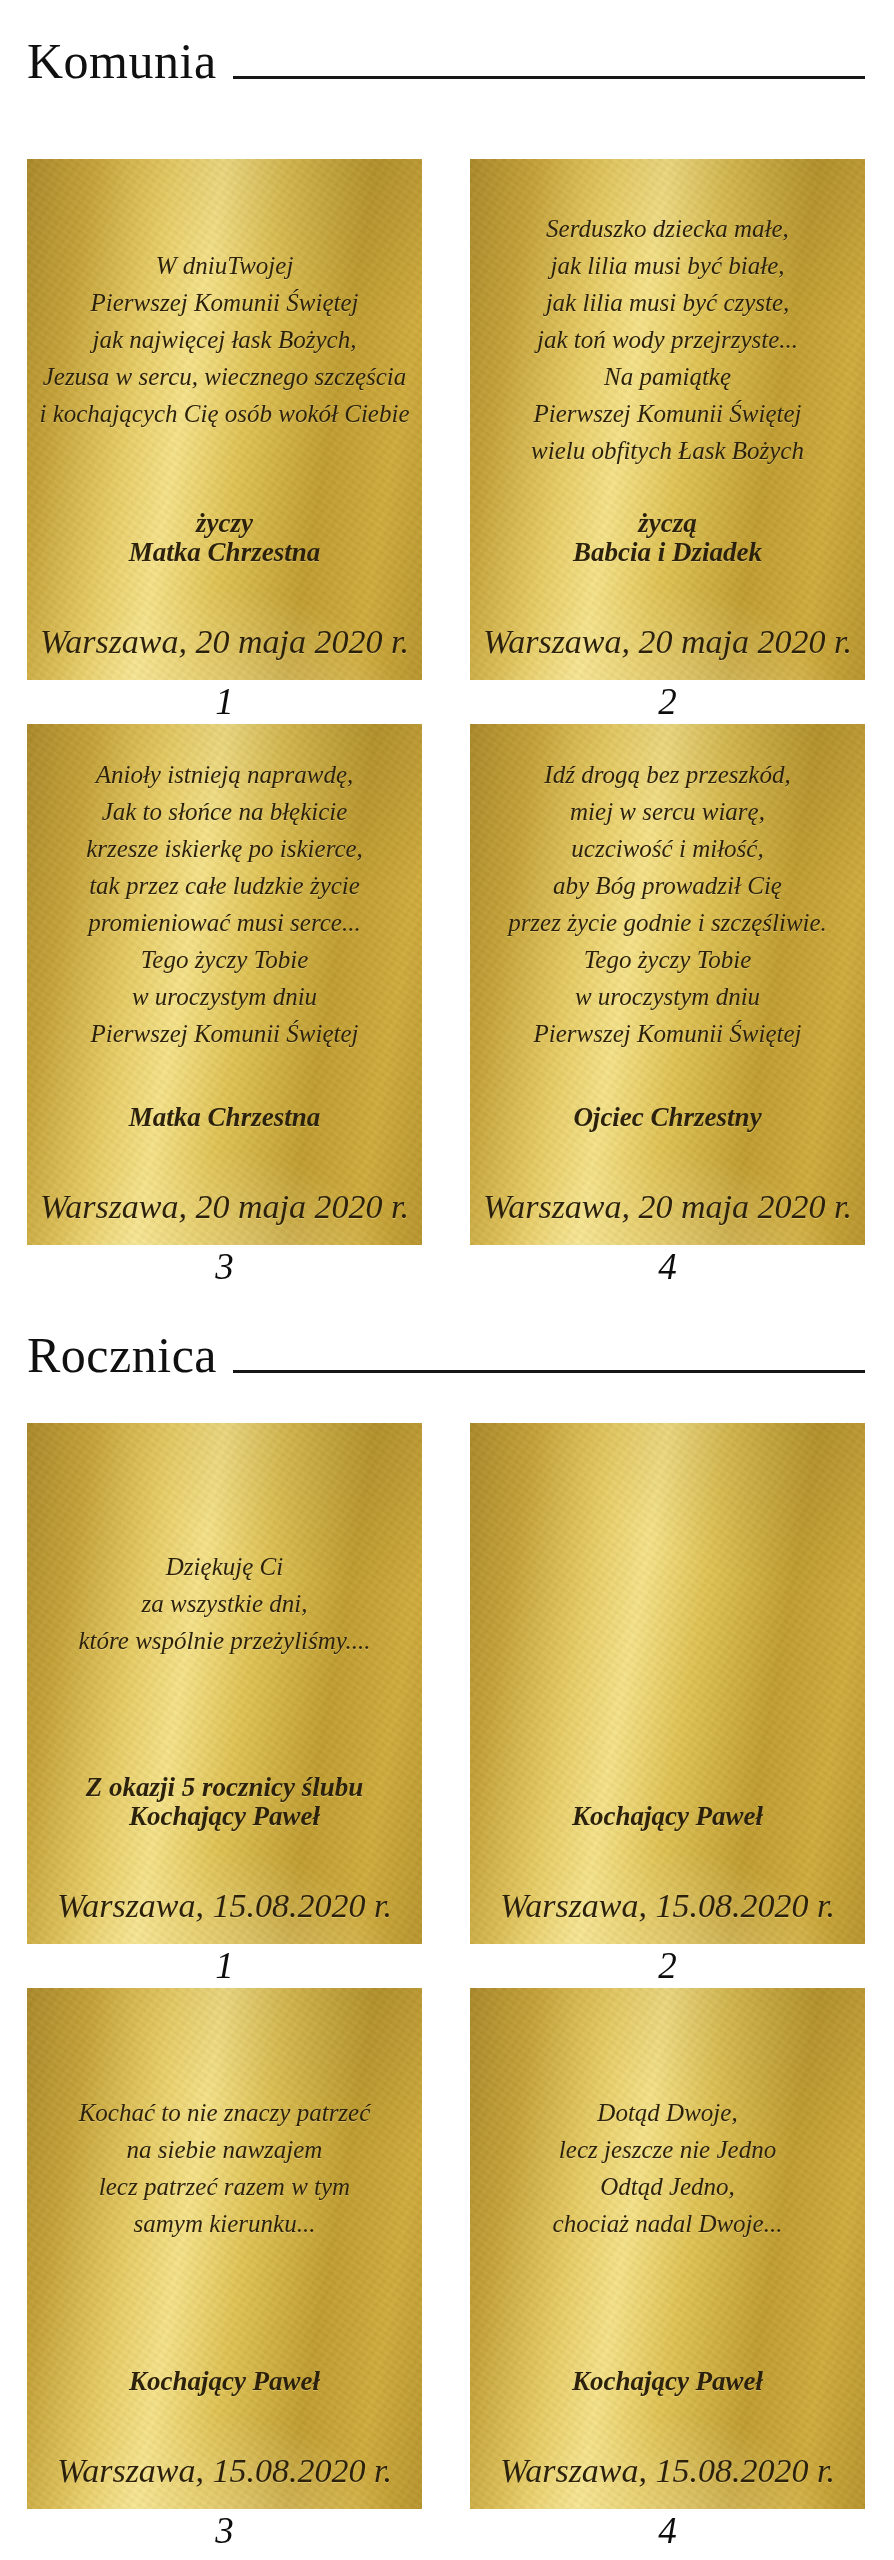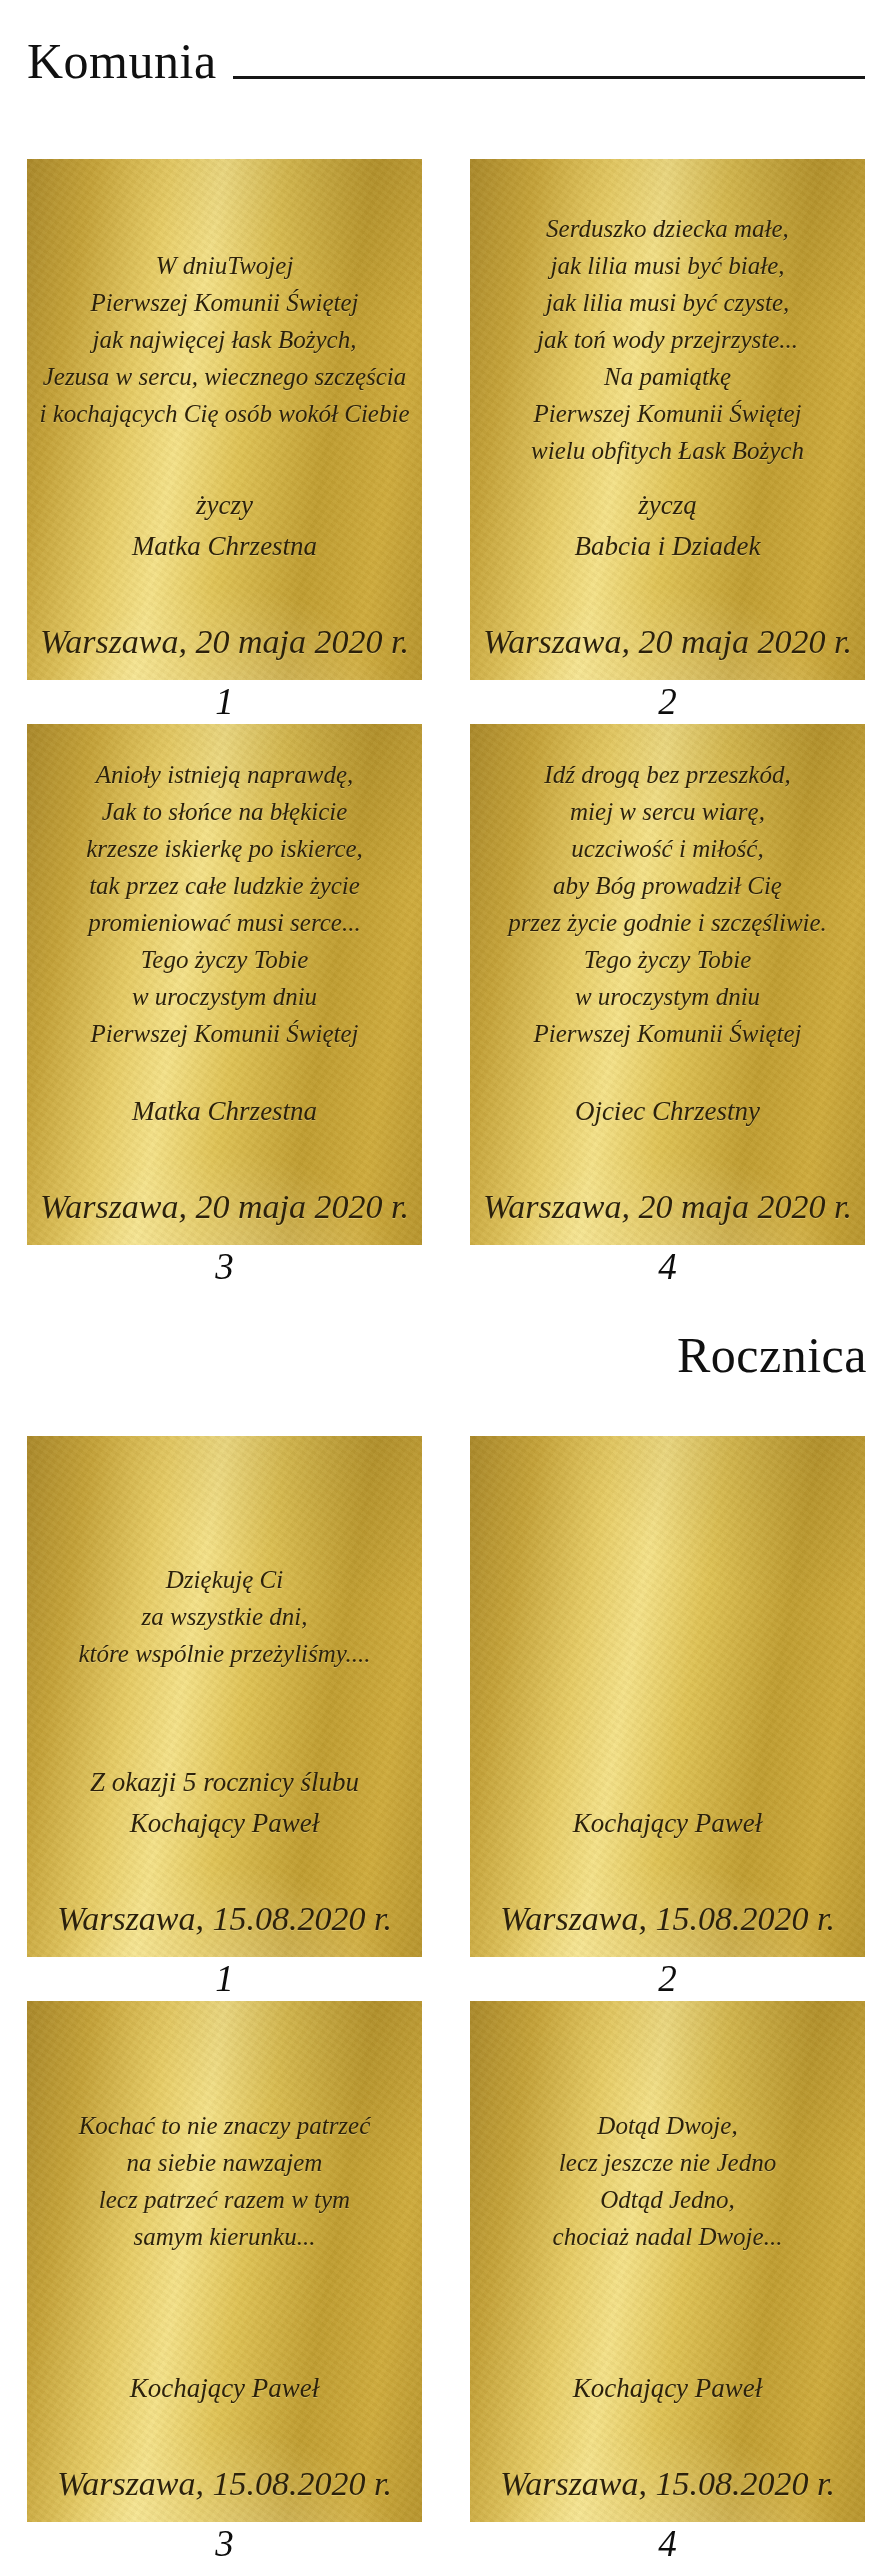--- a/index.html
+++ b/index.html
@@ -11,21 +11,21 @@
   }
   *{box-sizing:border-box;}
   html,body{margin:0;padding:0;}
   body{
     width:894px;min-height:2560px;background:#ffffff;
     font-family:"Liberation Serif","DejaVu Serif",serif;
     color:var(--heading_text);
   }
   .section-head{display:flex;align-items:flex-end;margin:7px 27px;}
   .section-head.first{padding-top:26px;}
-  .section-head.second{margin-top:38px;flex-direction:column;}
+  .section-head.second{margin-top:38px;}
   .section-title{font-size:50px;line-height:56px;letter-spacing:.5px;color:var(--heading_text);}
   .head-rule{flex:1;border-bottom:3px solid #161616;margin:0 2px 10px 16px;height:0;}
   .grid{display:flex;gap:48px;margin:0 27px;}
   .grid.row-a{margin-top:70px;}
   .grid.row-c{margin-top:40px;}
   .cell{width:395px;}
   .card{
     position:relative;width:395px;height:521px;overflow:hidden;
     text-align:center;font-style:italic;color:var(--engraved_text);
     background:
@@ -42,22 +42,23 @@
   }
   .card-body{
     position:absolute;top:0;left:8px;right:8px;height:360px;
     display:flex;align-items:center;justify-content:center;
     font-size:25px;line-height:37px;white-space:pre-line;
     text-shadow:0 1px 0 rgba(255,241,175,.35);
   }
   .card-sig{
     position:absolute;top:330px;left:8px;right:8px;height:78px;
     display:flex;flex-direction:column;justify-content:flex-end;
-    font-size:27px;line-height:41px;white-space:pre-line;
+    font-size:27px;line-height:29px;white-space:pre-line;
     text-shadow:0 1px 0 rgba(255,241,175,.35);
+    font-weight:bold;
   }
   .card-date{
     position:absolute;bottom:24px;left:0;right:0;
     font-size:34px;line-height:28px;
     text-shadow:0 1px 0 rgba(255,241,175,.35);
   }
   .card-num{
     font-style:italic;font-size:37px;line-height:44px;
     text-align:center;color:#0d0d0d;
   }

